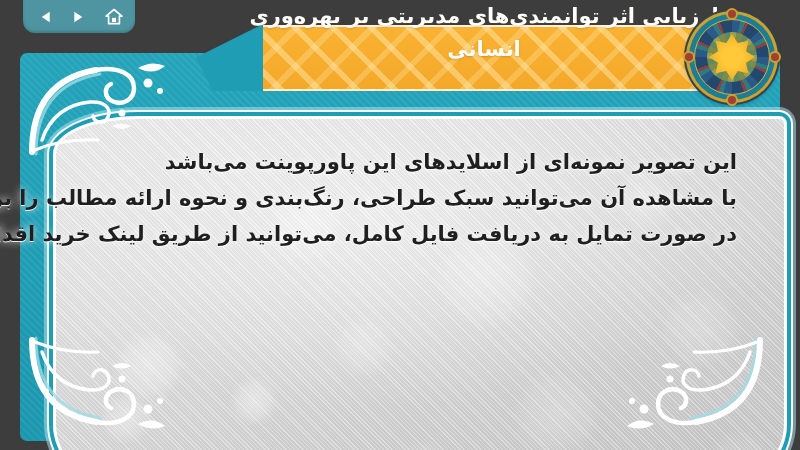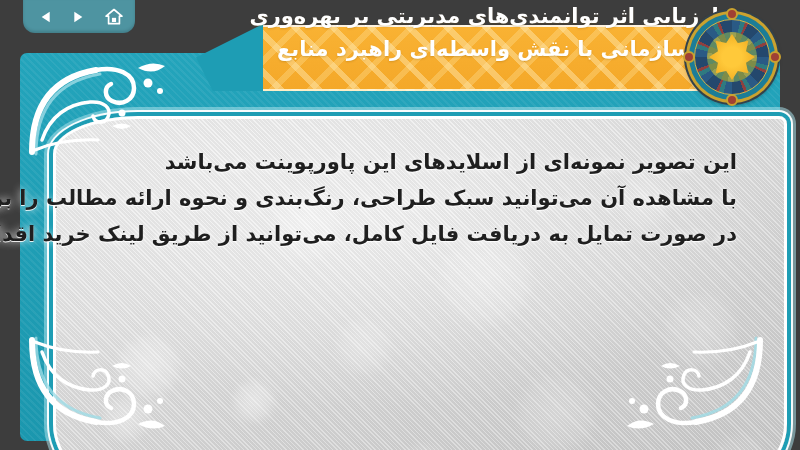--- a/index.html
+++ b/index.html
@@ -129,21 +129,21 @@
       <use href="#flourish"></use>
     </svg>
   <svg class="orn br" width="148" height="100" viewBox="0 0 148 100">
       <use href="#flourish"></use>
     </svg>
 
   <div class="ribbon-fold"></div>
   <div class="banner"></div>
   <div class="slide-title" dir="rtl">
     <span>ارزیابی اثر توانمندی‌های مدیریتی بر بهره‌وری</span>
-    <span>سازمانی با نقش واسطه‌ای راهبرد منابع</span>
+    <span>انسانی</span>
   </div>
 
   <div class="mandala">
     <div class="m-ring"></div>
     <div class="m-outer"></div>
     <div class="m-inner"></div>
     <div class="m-star"></div>
     <div class="m-knob" style="left:40px;top:-3px;"></div>
     <div class="m-knob" style="left:40px;top:83px;"></div>
     <div class="m-knob" style="left:-3px;top:40px;"></div>

